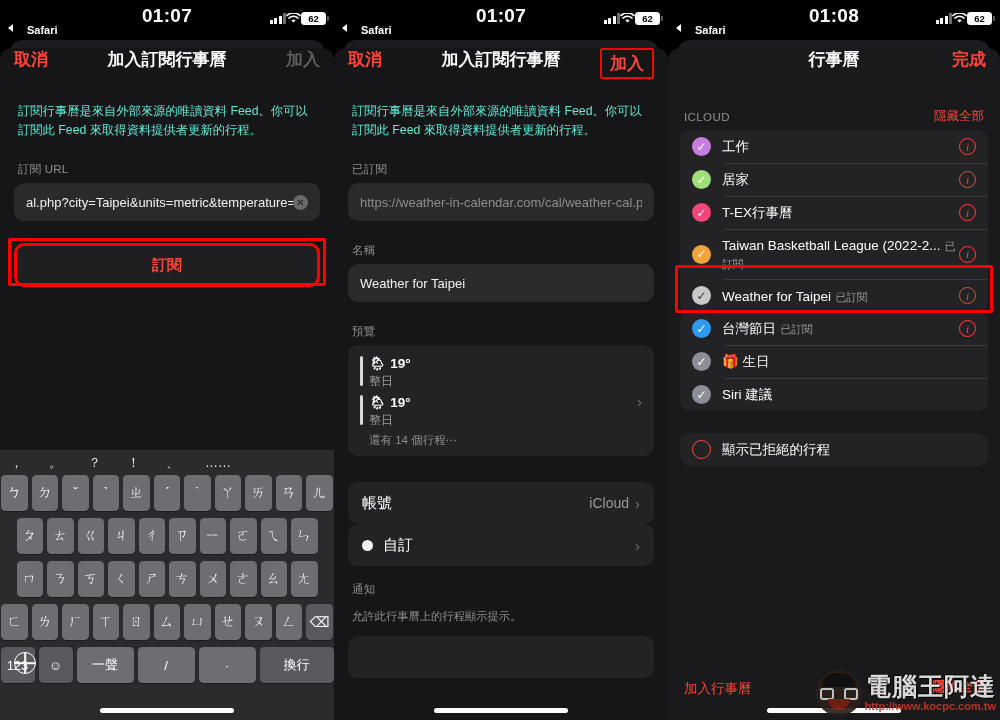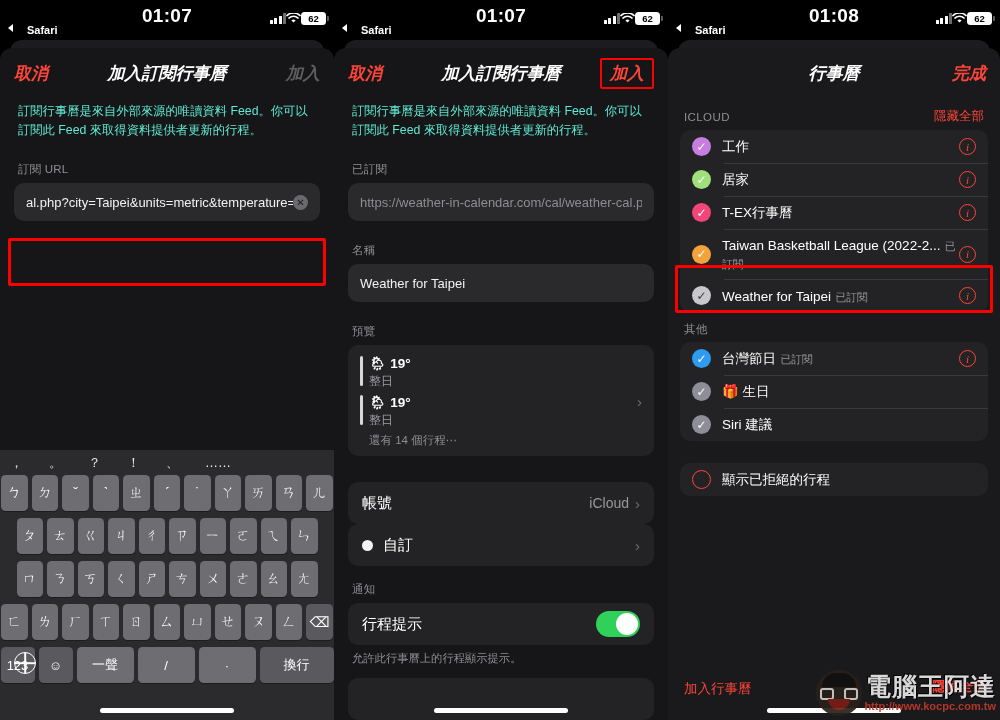--- a/index.html
+++ b/index.html
@@ -30,21 +30,21 @@
   .batt { position:relative; width:25px; height:13px; }
   .batt .shell { position:absolute; inset:0; background:#fff; border-radius:3.5px; }
   .batt .nub { position:absolute; right:-3px; top:4px; width:2px; height:5px; background:#5a5a5a; border-radius:0 1px 1px 0; }
   .batt .num { position:absolute; inset:0; color:#000; font-size:9.5px; font-weight:700; display:flex; align-items:center; justify-content:center; }
 
   
   .sheet-behind { position:absolute; left:10px; right:10px; top:40px; height:20px; background:#1c1c1e; border-radius:12px 12px 0 0; }
   .sheet { position:absolute; left:0; right:0; top:48px; bottom:0; background:#161618; border-radius:12px 12px 0 0; overflow:hidden; }
   .sheet.light { background:#1a1a1c; }
 
-  .navbar { position:relative; height:50px; display:flex; align-items:center; padding:0 14px;font-style:italic; }
+  .navbar { position:relative; height:50px; display:flex; align-items:flex-start; padding:0 14px; }
   .nav-left { color:#ff453a; font-size:17px; font-weight:600; }
   .nav-title { position:absolute; left:0; right:0; text-align:center; color:#fff; font-size:17px; font-weight:700; pointer-events:none; }
   .nav-right { margin-left:auto; font-size:17px; font-weight:700; color:#ff453a; position:relative; z-index:2;}
   .nav-right.dim { color:#5e5e61; font-weight:600; }
   .nav-right.boxed { border:2.5px solid #ff0000; padding:2px 8px; border-radius:2px; }
 
   .desc { padding:4px 18px 0; color:#5eead4; font-size:12.3px; line-height:1.55; }
 
   .grp-label { color:#8e8e93; font-size:11.5px; padding:22px 18px 6px; letter-spacing:.2px; }
   .grp-label.tight { padding-top:16px; }
@@ -172,20 +172,21 @@
       </div>
 
       <div class="desc">訂閱行事曆是來自外部來源的唯讀資料 Feed。你可以訂閱此 Feed 來取得資料提供者更新的行程。</div>
 
       <div class="grp-label">訂閱 URL</div>
       <div class="field">
         <span class="val">al.php?city=Taipei&amp;units=metric&amp;temperature=day</span>
         <span class="clearbtn">✕</span>
       </div>
 
+      <div class="bigbtn">訂閱</div>
 
       <div class="kb">
         <div class="kb-sugg">
           <span>，</span>
           <span>。</span>
           <span>？</span>
           <span>！</span>
           <span>、</span>
           <span>……</span>
         </div>
@@ -346,28 +347,20 @@
         <div class="row">
           <span class="dot"></span>
           <span class="lbl">自訂</span>
           <span class="rval">
               <span class="chev">›</span>
             </span>
         </div>
       </div>
 
       <div class="grp-label tight">通知</div>
-      <div class="card">
-        <div class="row">
-          <span class="lbl">行程提示</span>
-          <span class="toggle">
-              <span class="knob"></span>
-            </span>
-        </div>
-      </div>
       <div class="foot">允許此行事曆上的行程顯示提示。</div>
 
       <div style="height:12px"></div>
       <div class="card">
         <div class="row">
           
           
         </div>
       </div>
 
@@ -442,23 +435,20 @@
         <div class="lrow">
           <span class="check" style="background:#c7c7cc;color:#3a3a3c">✓</span>
           <span>
             <span class="name">Weather for Taipei</span>
             <span class="sub">已訂閱</span>
           </span>
           <span class="info">i</span>
         </div>
       </div>
 
-      <div class="sec-head">
-        <span class="t">其他</span>
-      </div>
       <div class="lcard">
         <div class="lrow">
           <span class="check" style="background:#2e9bf0">✓</span>
           <span>
             <span class="name">台灣節日</span>
             <span class="sub">已訂閱</span>
           </span>
           <span class="info">i</span>
         </div>
         <div class="lrow">

